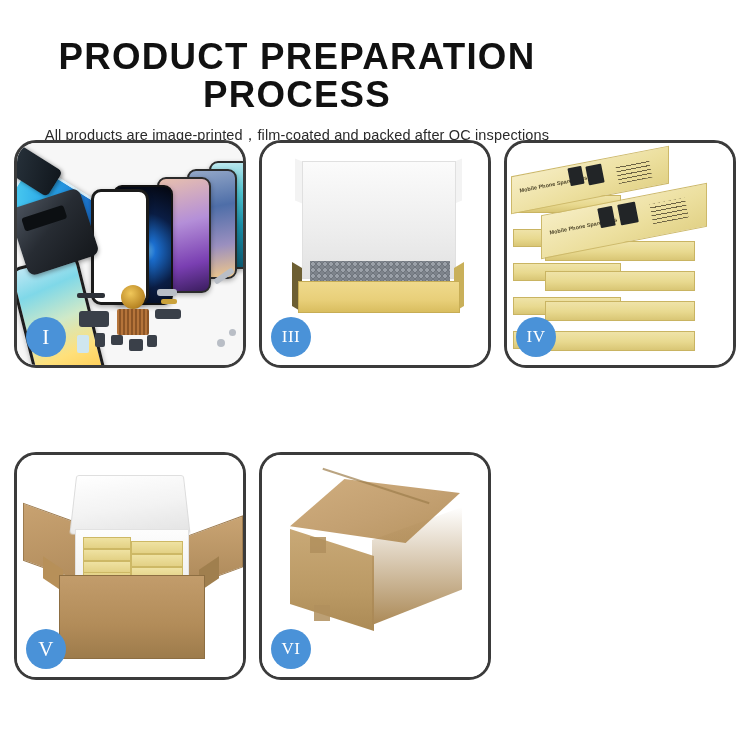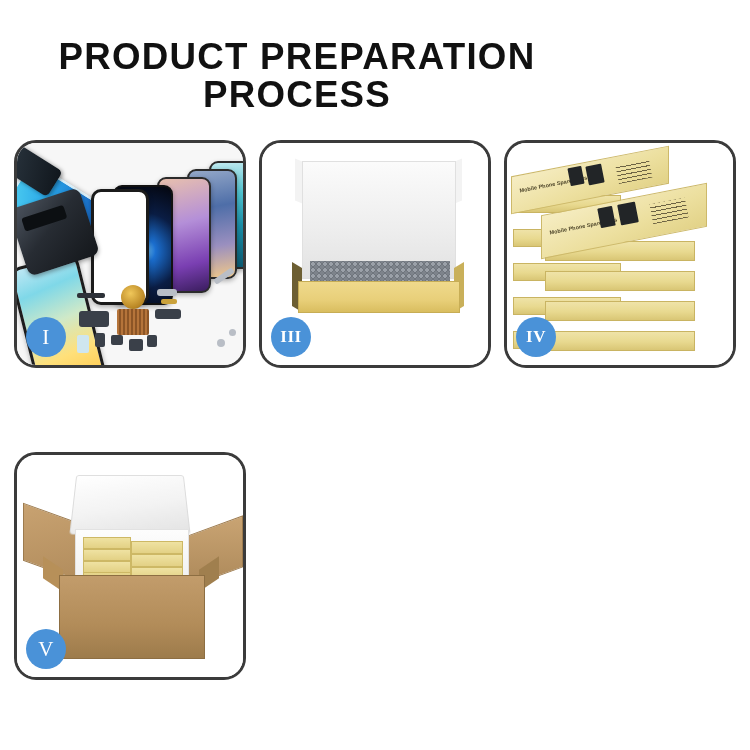--- a/index.html
+++ b/index.html
@@ -68,21 +68,21 @@
     border-radius:50%;
     background:#4a92d8;
     color:#ffffff;
     font-family:"Liberation Serif", serif;
     font-size:21px;
     line-height:40px;
     text-align:center;
     letter-spacing:0.5px;
     z-index:40;
   }
-  .badge.small{font-size:17px;font-weight:bold;}
+  .badge.small{font-size:17px;}
 
   
   .p1{background:#f7f7f7;}
   .phone{
     position:absolute;
     border-radius:9px;
     box-shadow:0 2px 5px rgba(0,0,0,.30);
   }
   .ph-a{ 
     left:2px;top:24px;width:62px;height:86px;
@@ -331,20 +331,21 @@
   }
   .c6-tape{
     position:absolute;background:#b08f5d;opacity:.85;
   }
 </style>
 </head>
 <body>
 
 <div class="header">
   <h1 class="title">PRODUCT PREPARATION PROCESS</h1>
+  <p class="subtitle">All products are image-printed，film-coated and packed after QC inspections</p>
 </div>
 
 <div class="grid">
 
   <div class="panel">
     <div class="panel-stage p1">
       <div class="phone ph-a"></div>
       <div class="ph-a2"></div>
       <div class="phone ph-f"></div>
       <div class="phone ph-e"></div>
@@ -428,14 +429,25 @@
       <div class="c5-ybox" style="left:114px;top:86px;width:50px;height:11px;"></div>
       <div class="c5-ybox" style="left:114px;top:99px;width:50px;height:11px;"></div>
       <div class="c5-ybox" style="left:114px;top:112px;width:50px;height:11px;"></div>
       <div class="c5-rimL"></div>
       <div class="c5-rimR"></div>
       <div class="c5-body"></div>
     </div>
     <div class="badge">V</div>
   </div>
 
+  <div class="panel">
+    <div class="panel-stage p6">
+      <div class="c6-top"></div>
+      <div class="c6-left"></div>
+      <div class="c6-right"></div>
+      <div class="c6-seam" style="left:58px;top:30px;width:112px;height:2px;transform:rotate(18deg);"></div>
+      <div class="c6-tape" style="left:48px;top:82px;width:16px;height:16px;"></div>
+      <div class="c6-tape" style="left:52px;top:150px;width:16px;height:16px;"></div>
+    </div>
+    <div class="badge small">VI</div>
+  </div>
 
 </div>
 
 </body></html>

